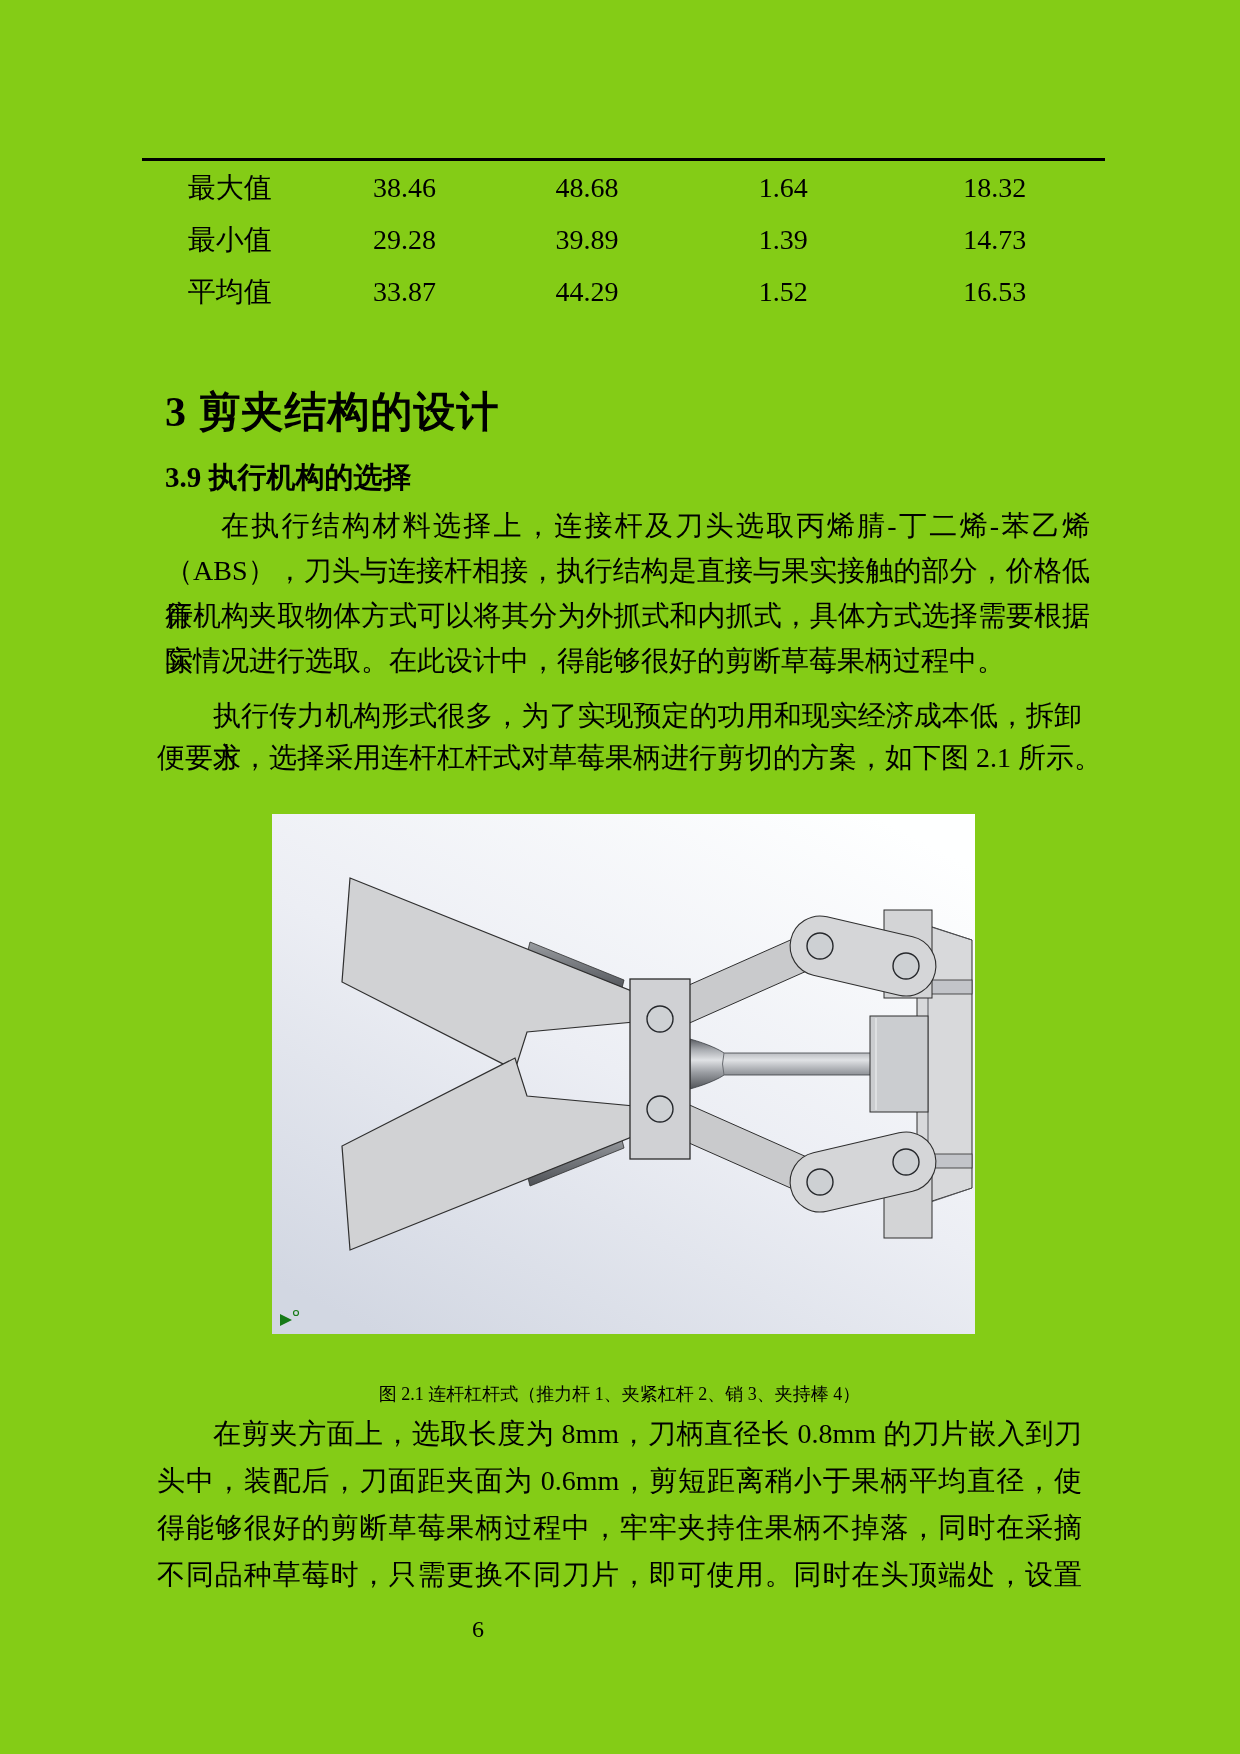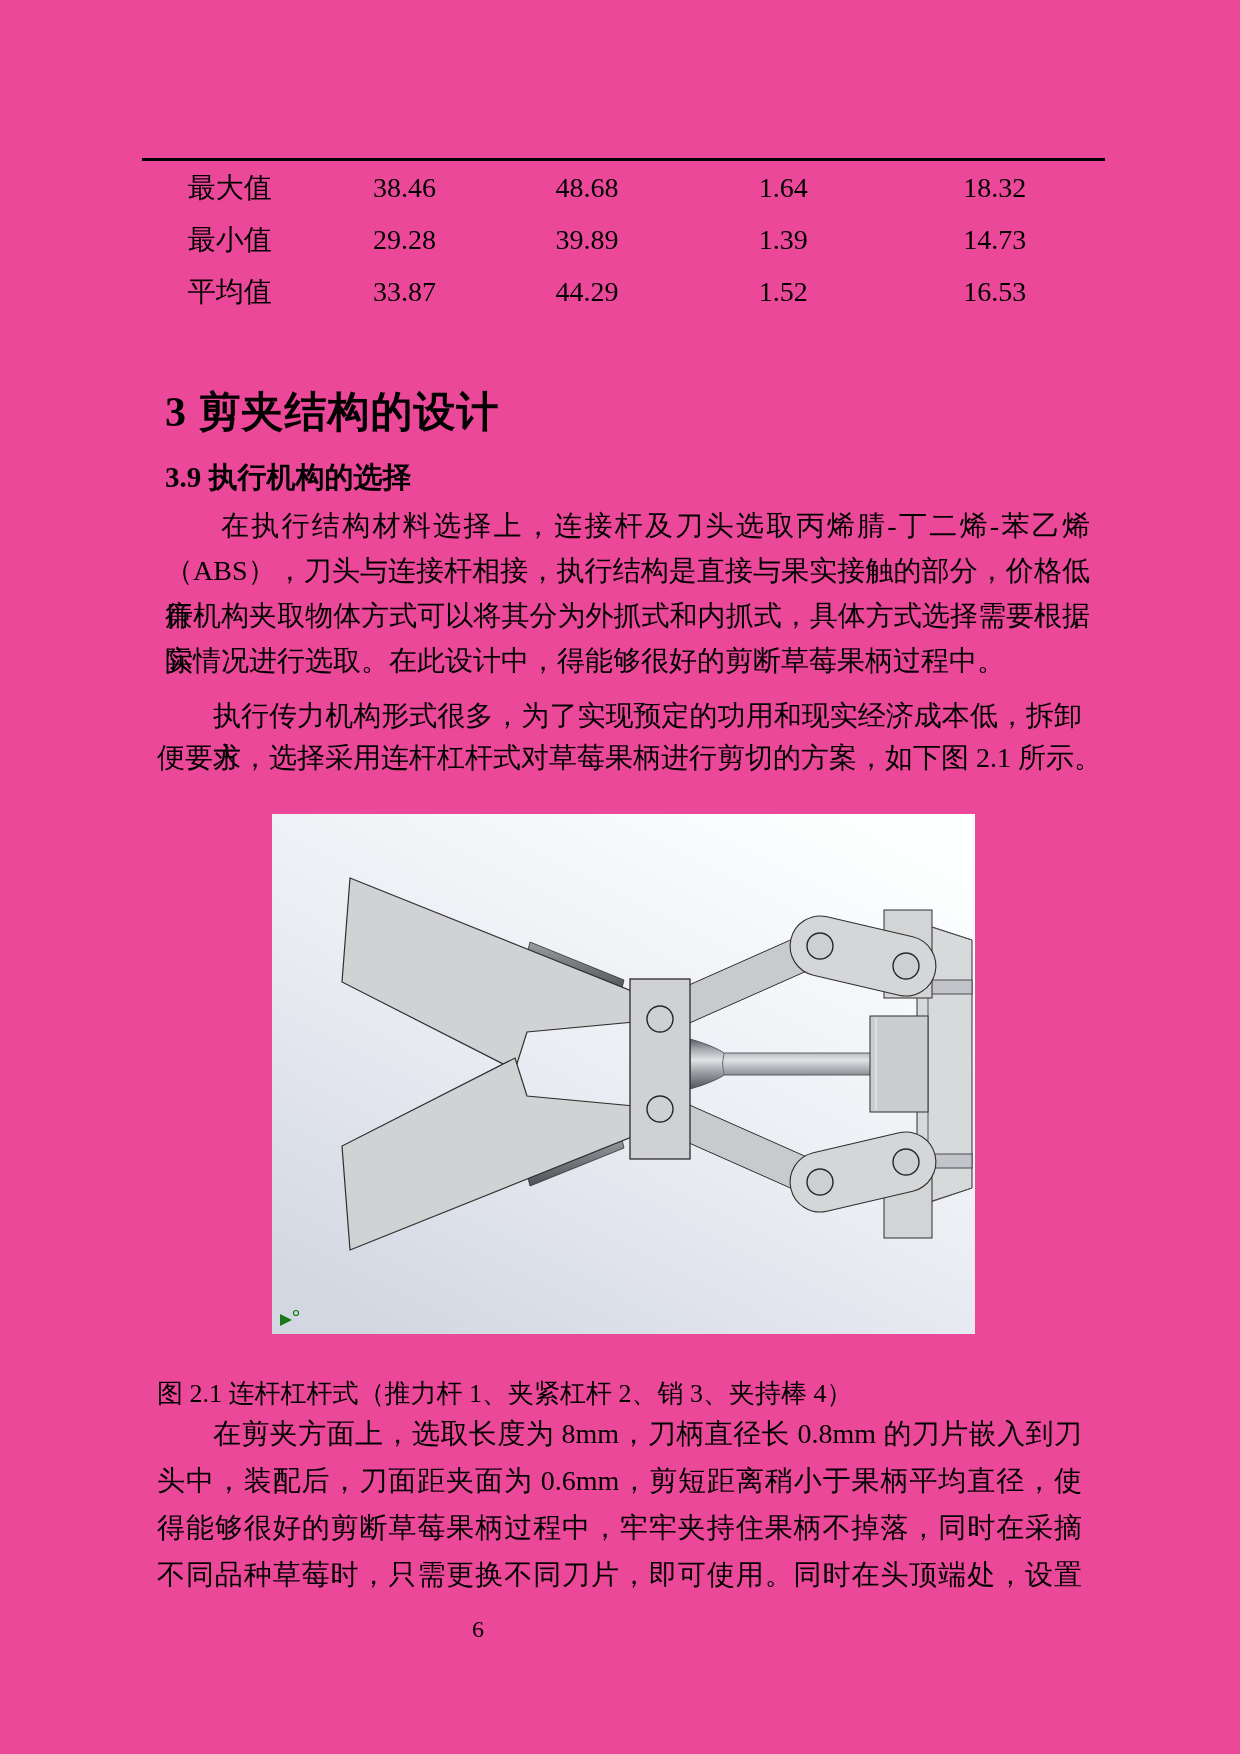--- a/index.html
+++ b/index.html
@@ -1,16 +1,16 @@
 <!DOCTYPE html>
 <html><head>
 <meta charset="utf-8">
 <style>
   html,body{margin:0;padding:0;background:#888;}
-  .page{position:relative;width:1240px;height:1754px;background:#ec4899;
+  .page{position:relative;width:1240px;height:1754px;background:#84cc16;
         font-family:"Liberation Serif","DejaVu Serif",serif;color:#000;overflow:hidden;}
   .abs{position:absolute;}
   
   .t-rule{left:142px;top:158px;width:963px;height:3px;background:#000;}
   .d-table{left:142px;top:162px;width:963px;}
   .t-row{display:grid;grid-template-columns:18.2% 18.1% 19.8% 21% 22.9%;height:52px;line-height:52px;font-size:28px;}
   .t-cell{text-align:center;}
   
   .h1{left:165px;top:384px;font-size:42px;font-weight:bold;letter-spacing:1px;}
   .h2{left:165px;top:458px;font-size:29px;font-weight:bold;}
@@ -19,21 +19,21 @@
   .p1{top:503px;margin-left:8px;}
   .p2{top:695px;}
   .p3{top:1410px;}
   .bodyline{font-size:28px;height:45px;line-height:45px;text-align:justify;white-space:nowrap;}
   .p2 .bodyline{height:42px;line-height:42px;}
   .p3 .bodyline{height:47px;line-height:47px;}
   .bodyline.fill{white-space:normal;text-align-last:justify;}
   .bodyline.indent{padding-left:56px;}
   
   .figure-box{left:272px;top:814px;width:703px;height:520px;}
-  .caption{left:157px;top:1374px;width:925px;text-align:left;font-size:26px;height:40px;line-height:40px;}
+  .caption{left:157px;top:1374px;width:925px;text-align:center;font-size:18px;height:40px;line-height:40px;}
   .pageno{left:466px;top:1616px;width:24px;text-align:center;font-size:24px;}
 </style>
 </head>
 <body>
 
 <div class="page">
 
   <div class="abs t-rule"></div>
 
   <div class="abs d-table">

